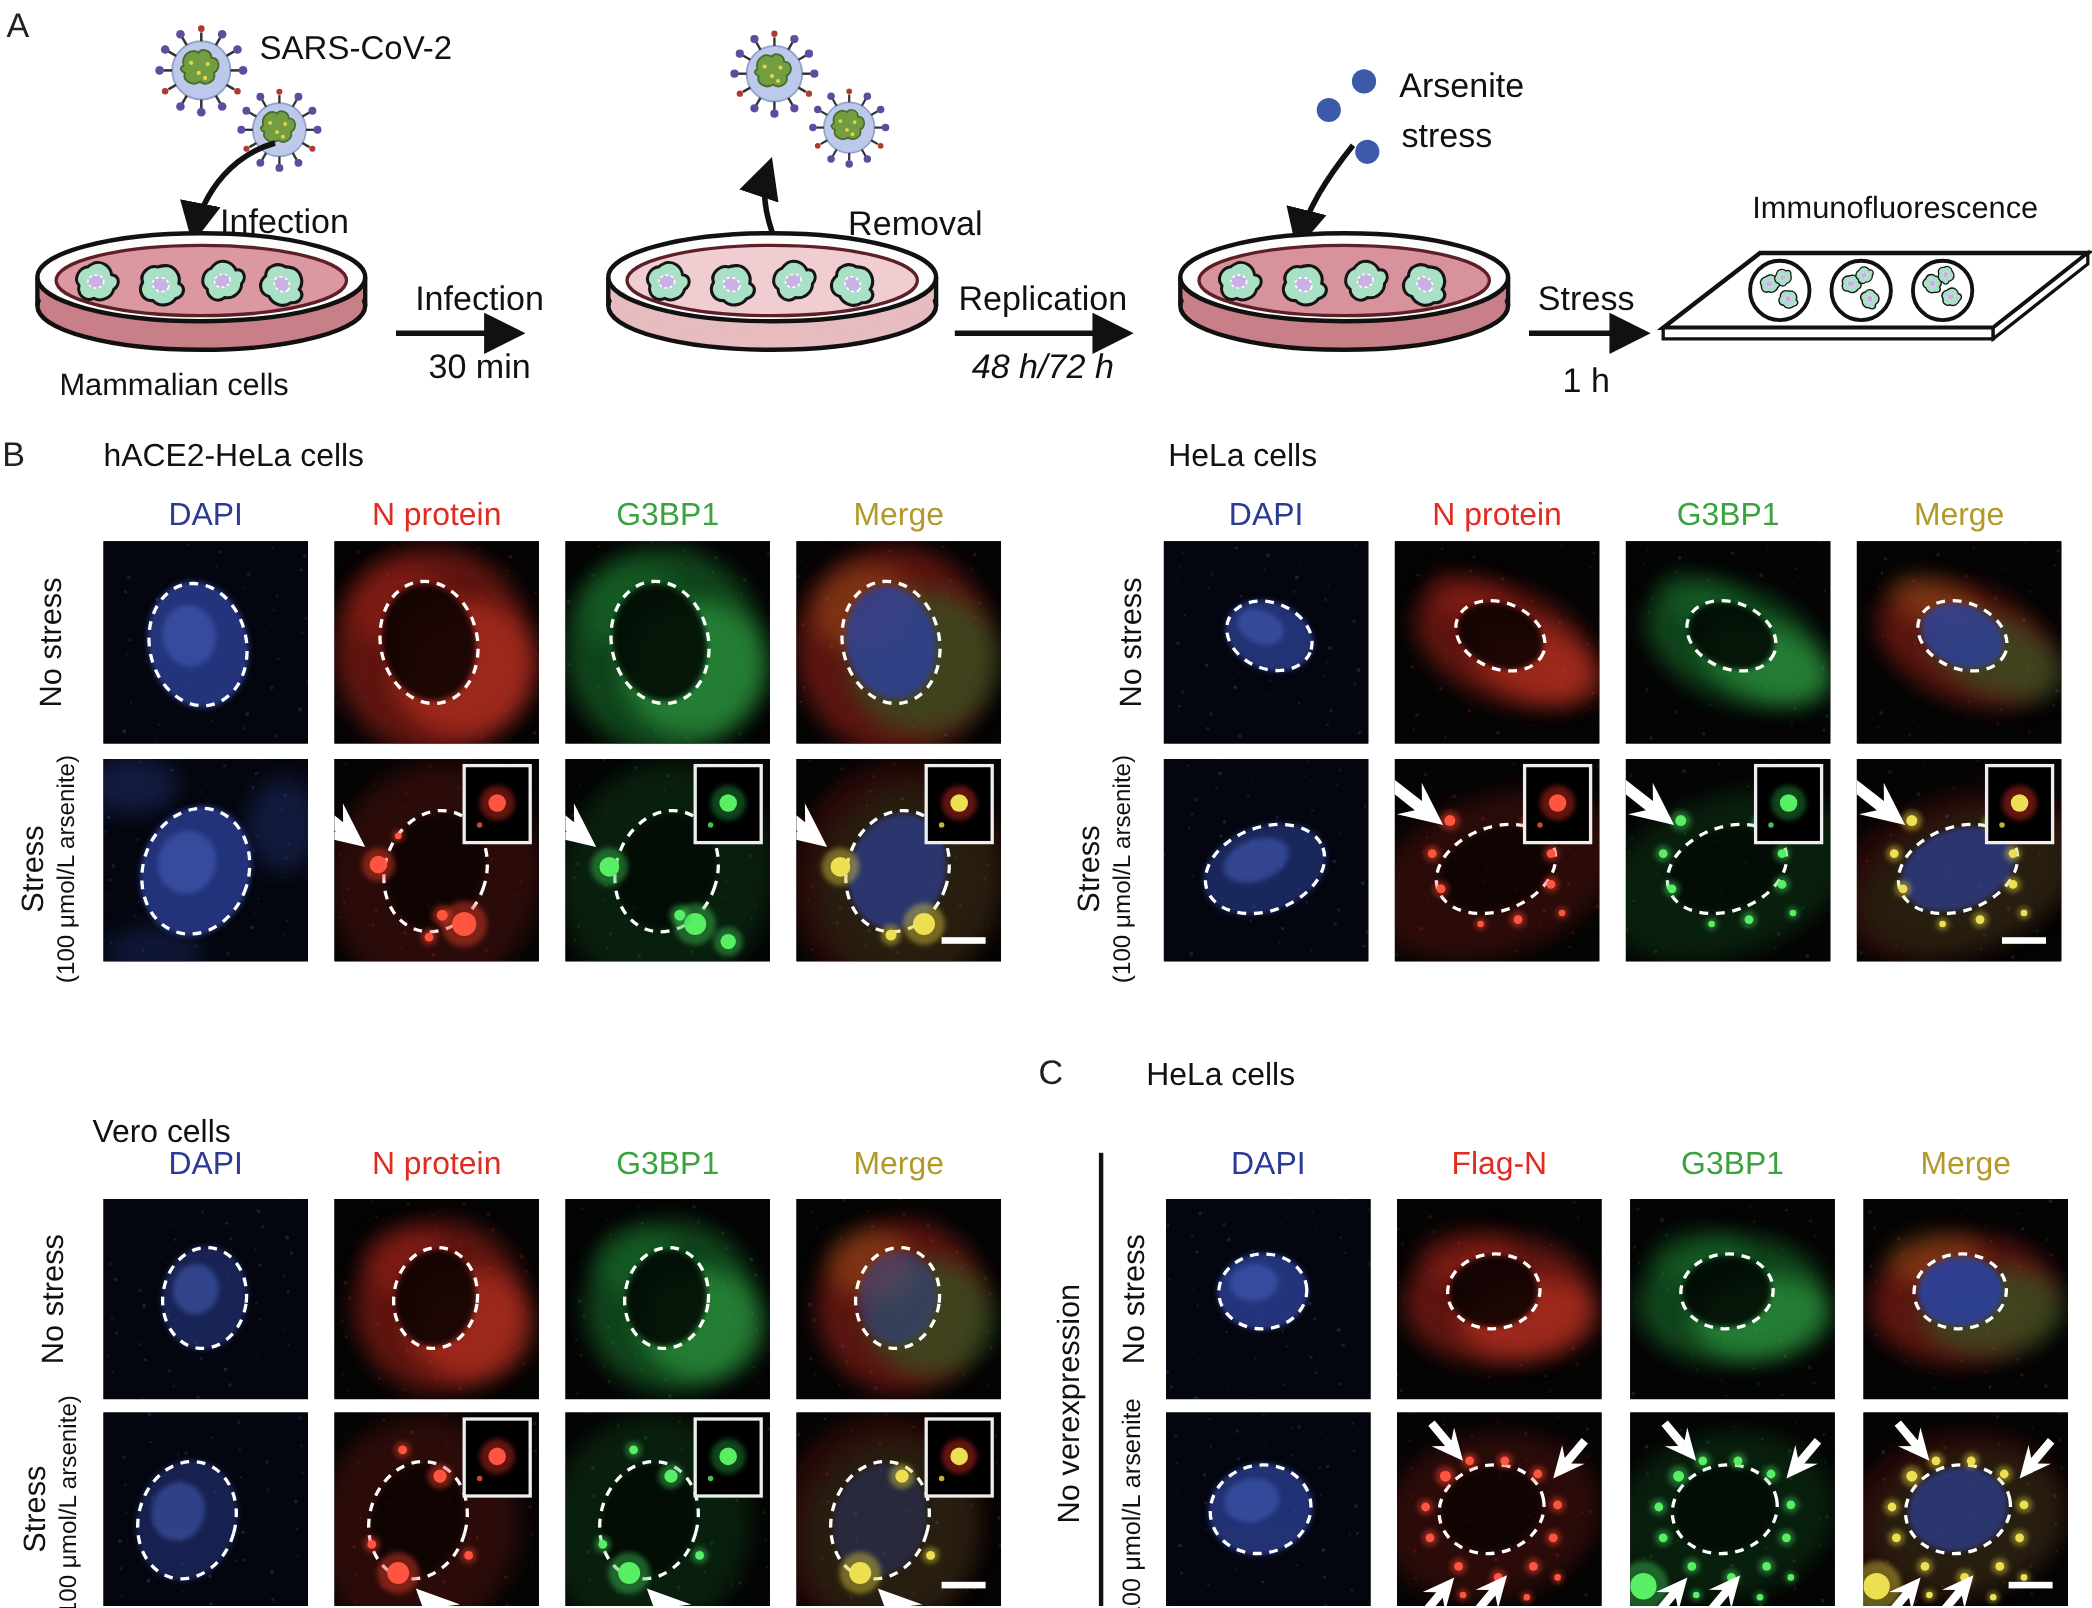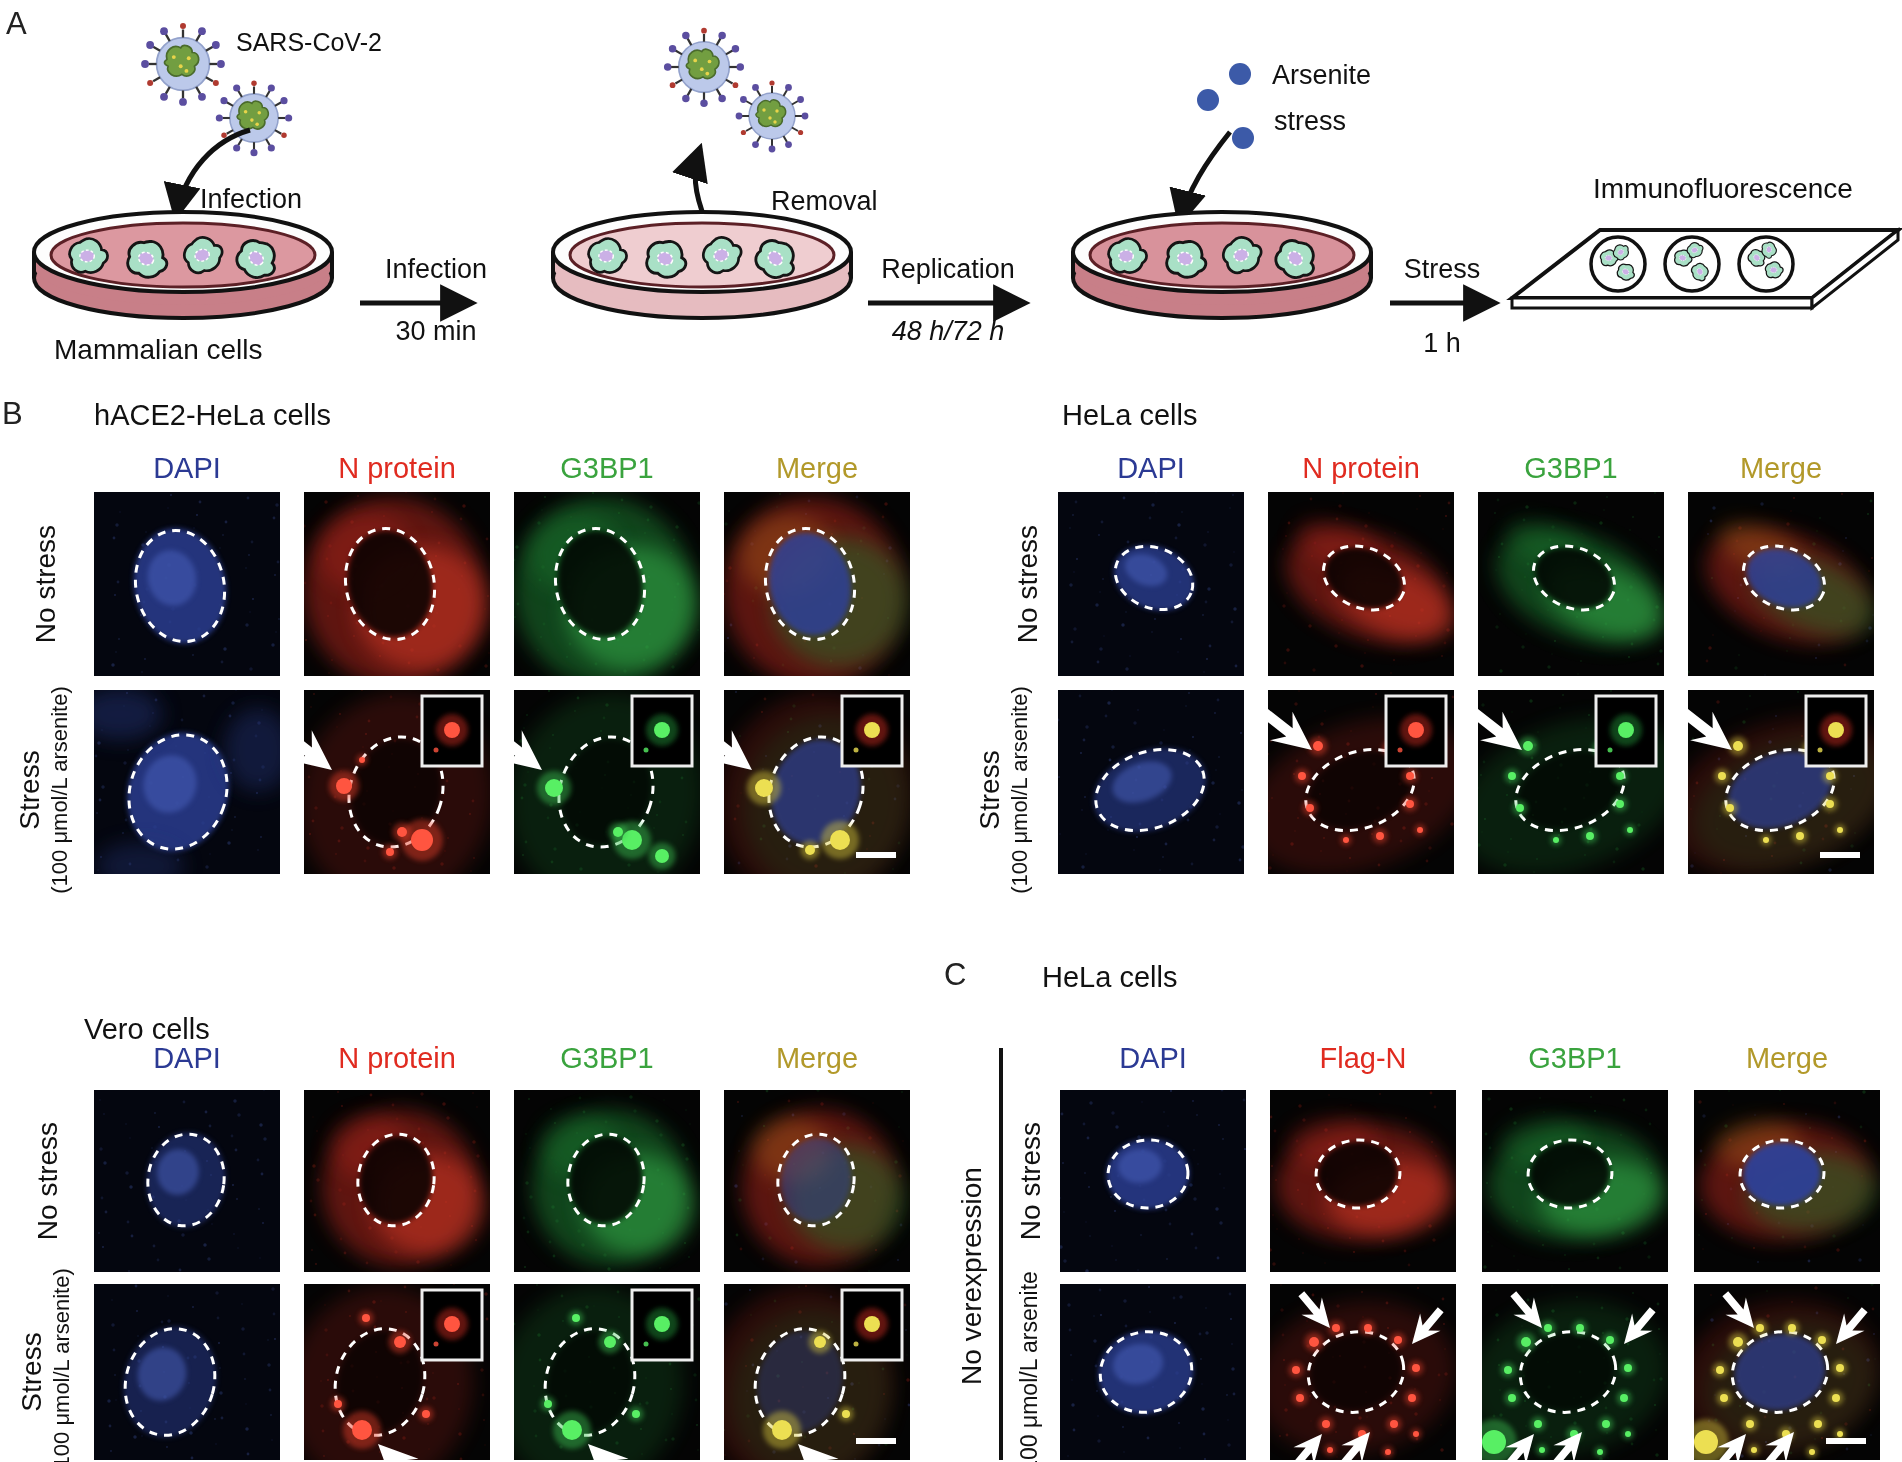--- a/index.html
+++ b/index.html
@@ -1,21 +1,21 @@
 <!DOCTYPE html>
 <html><head>
 <meta charset="utf-8">
 <style>
   html,body{margin:0;padding:0;background:#ffffff;}
   .fig{position:relative;width:1902px;height:1462px;background:#ffffff;
        font-family:"Liberation Sans","DejaVu Sans",sans-serif;color:#111;overflow:hidden;}
   .abs{position:absolute;}
   .panel-label{font-size:31px;color:#222;}
   .title{font-size:29px;color:#111;}
-  .atext{font-size:27px;color:#111;}
+  .atext{font-size:31px;color:#111;}
   .center{text-align:center;}
   .collabel{position:absolute;width:186px;text-align:center;font-size:29px;}
   .vlabel{position:absolute;white-space:nowrap;transform:translate(-50%,-50%) rotate(-90deg);
           font-size:28px;color:#111;}
   .vlabel.small{font-size:22px;}
   .tile{position:absolute;background:#000;}
   .tile svg{display:block;}
   .bracket{position:absolute;width:4px;background:#111;}
 </style>
 </head>
@@ -123,21 +123,21 @@
       <use href="#cellSym" transform="translate(1621,252) scale(0.38) rotate(-40)"></use>
       <use href="#cellSym" transform="translate(1683,258) scale(0.42) rotate(15)"></use>
       <use href="#cellSym" transform="translate(1700,272) scale(0.42) rotate(70)"></use>
       <use href="#cellSym" transform="translate(1695,250) scale(0.38) rotate(-20)"></use>
       <use href="#cellSym" transform="translate(1757,258) scale(0.42) rotate(50)"></use>
       <use href="#cellSym" transform="translate(1774,270) scale(0.42)"></use>
       <use href="#cellSym" transform="translate(1769,250) scale(0.38) rotate(90)"></use>
     </g>
   </svg>
 
-  <div class="abs atext" style="left:236px;top:28px;font-size:25px;">SARS-CoV-2</div>
+  <div class="abs atext" style="left:236px;top:28px;font-size:30px;">SARS-CoV-2</div>
   <div class="abs atext" style="left:200px;top:184px;">Infection</div>
   <div class="abs atext center" style="left:356px;top:254px;width:160px;">Infection</div>
   <div class="abs atext center" style="left:356px;top:316px;width:160px;">30 min</div>
   <div class="abs atext" style="left:742px;top:186px;margin-left:29px;">Removal</div>
   <div class="abs atext center" style="left:868px;top:254px;width:160px;text-align:center;">Replication</div>
   <div class="abs atext center" style="left:868px;top:316px;width:160px;font-style:italic;">48 h/72 h</div>
   <div class="abs atext" style="left:1272px;top:60px;">Arsenite</div>
   <div class="abs atext" style="left:1274px;top:106px;">stress</div>
   <div class="abs atext center" style="left:1392px;top:254px;width:100px;">Stress</div>
   <div class="abs atext center" style="left:1392px;top:328px;width:100px;">1 h</div>

